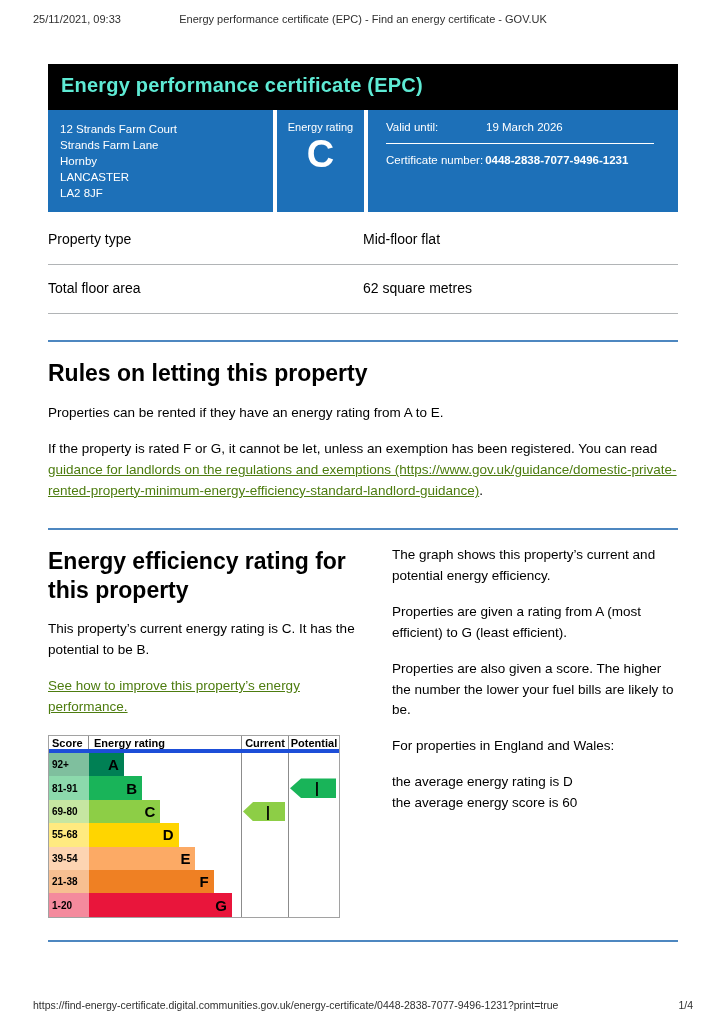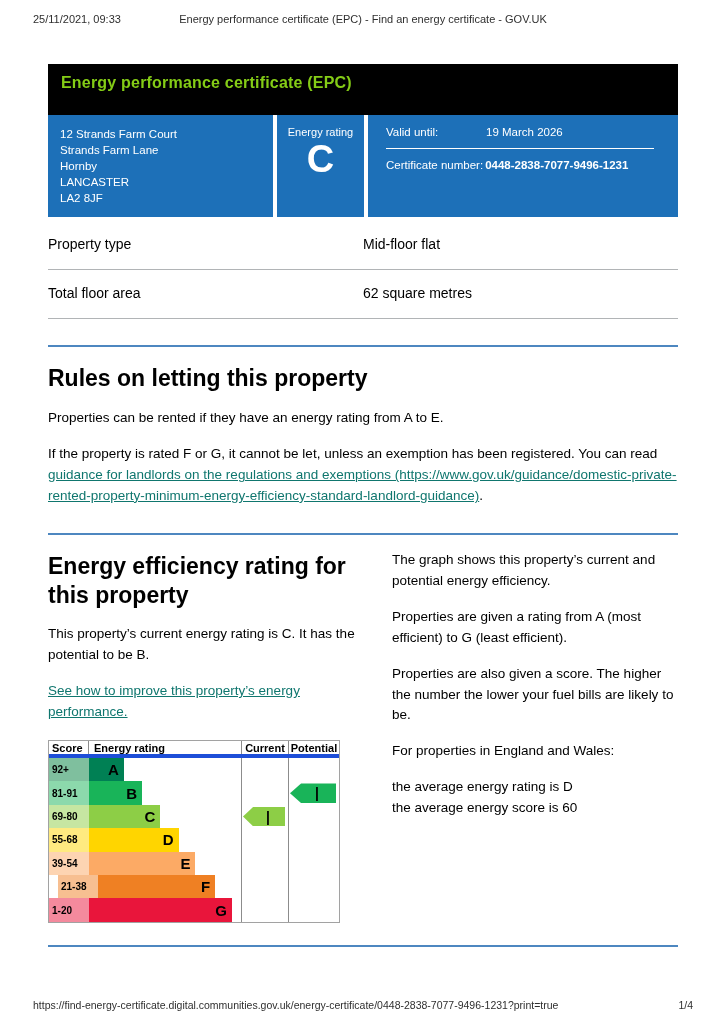--- a/index.html
+++ b/index.html
@@ -11,21 +11,21 @@
   }
 
   
   .top-meta { position: absolute; top: 13px; left: 0; right: 0; font-size: 11px; color: #2f2f2f; }
   .print-date { position: absolute; left: 33px; top: 0; }
   .doc-title { text-align: center; }
 
   .content { padding: 64px 48px 0; }
 
   
-  .banner { background: #000; color: #84cc16; font-size: 16px; font-weight: bold; padding: 10px 13px 23px; letter-spacing: 0.2px; }
+  .banner { background: #000; color: #5eead4; font-size: 20px; font-weight: bold; padding: 10px 13px 13px; letter-spacing: 0.2px; }
 
   
   .summary { display: flex; gap: 4px; }
   .panel { background: #1d70b8; color: #fff; }
   .panel-address { width: 225px; padding: 11px 12px; font-size: 11.5px; line-height: 1.4; }
   .panel-rating { width: 87px; text-align: center; padding-top: 11px; }
   .rating-label { font-size: 11px; }
   .rating-letter { font-size: 38px; font-weight: bold; line-height: 1.1; margin-top: 1px; }
   .panel-validity { flex: 1; padding: 11px 18px; font-size: 11.5px; }
   .valid-row { display: flex; }
@@ -38,21 +38,21 @@
   
   .prop-table { margin-top: 4px; font-size: 14px; }
   .prop-row { display: flex; padding: 15px 0 17px; border-bottom: 1px solid #b1b4b6; }
   .prop-label { width: 315px; flex: none; }
   .prop-value { flex: 1; }
 
   .hr-blue { border: none; border-top: 2px solid #4d87c0; margin: 26px 0 0; }
 
   .section-heading { font-size: 23px; font-weight: bold; margin: 17px 0 0; line-height: 1.25; }
   .body-text { font-size: 13.5px; line-height: 1.55; margin: 15px 0 0; }
-  a.link { color: #0f766e; text-decoration: underline; cursor: pointer; }
+  a.link { color: #4d7c0f; text-decoration: underline; cursor: pointer; }
 
   
   .two-col { display: flex; }
   .col-left { width: 330px; flex: none; }
   .col-right { flex: 1; padding-left: 14px; }
 
   
   .epc-chart { width: 292px; border: 1px solid #a2a2a2; margin-top: 17px; font-size: 11px; }
   .epc-head { display: flex; height: 17px; font-weight: bold; border-bottom: 4px solid #1d4ed8; }
   .h-cell { display: flex; align-items: center; }
@@ -207,21 +207,21 @@
               <div class="cell-score" style="background: rgb(253, 212, 178);">39-54</div>
               <div class="cell-rating">
                 <div class="epc-bar" style="background: rgb(252, 170, 101); width: 70%;">
                   <span class="epc-bar-letter">E</span>
                 </div>
               </div>
               <div class="cell-current"></div>
               <div class="cell-potential"></div>
             </div>
             <div class="epc-row">
-              <div class="cell-score" style="background: rgb(247, 191, 145); margin-left: 9px;">21-38</div>
+              <div class="cell-score" style="background: rgb(247, 191, 145);">21-38</div>
               <div class="cell-rating">
                 <div class="epc-bar" style="background: rgb(239, 128, 35); width: 82%;">
                   <span class="epc-bar-letter">F</span>
                 </div>
               </div>
               <div class="cell-current"></div>
               <div class="cell-potential"></div>
             </div>
             <div class="epc-row">
               <div class="cell-score" style="background: rgb(244, 138, 157);">1-20</div>

